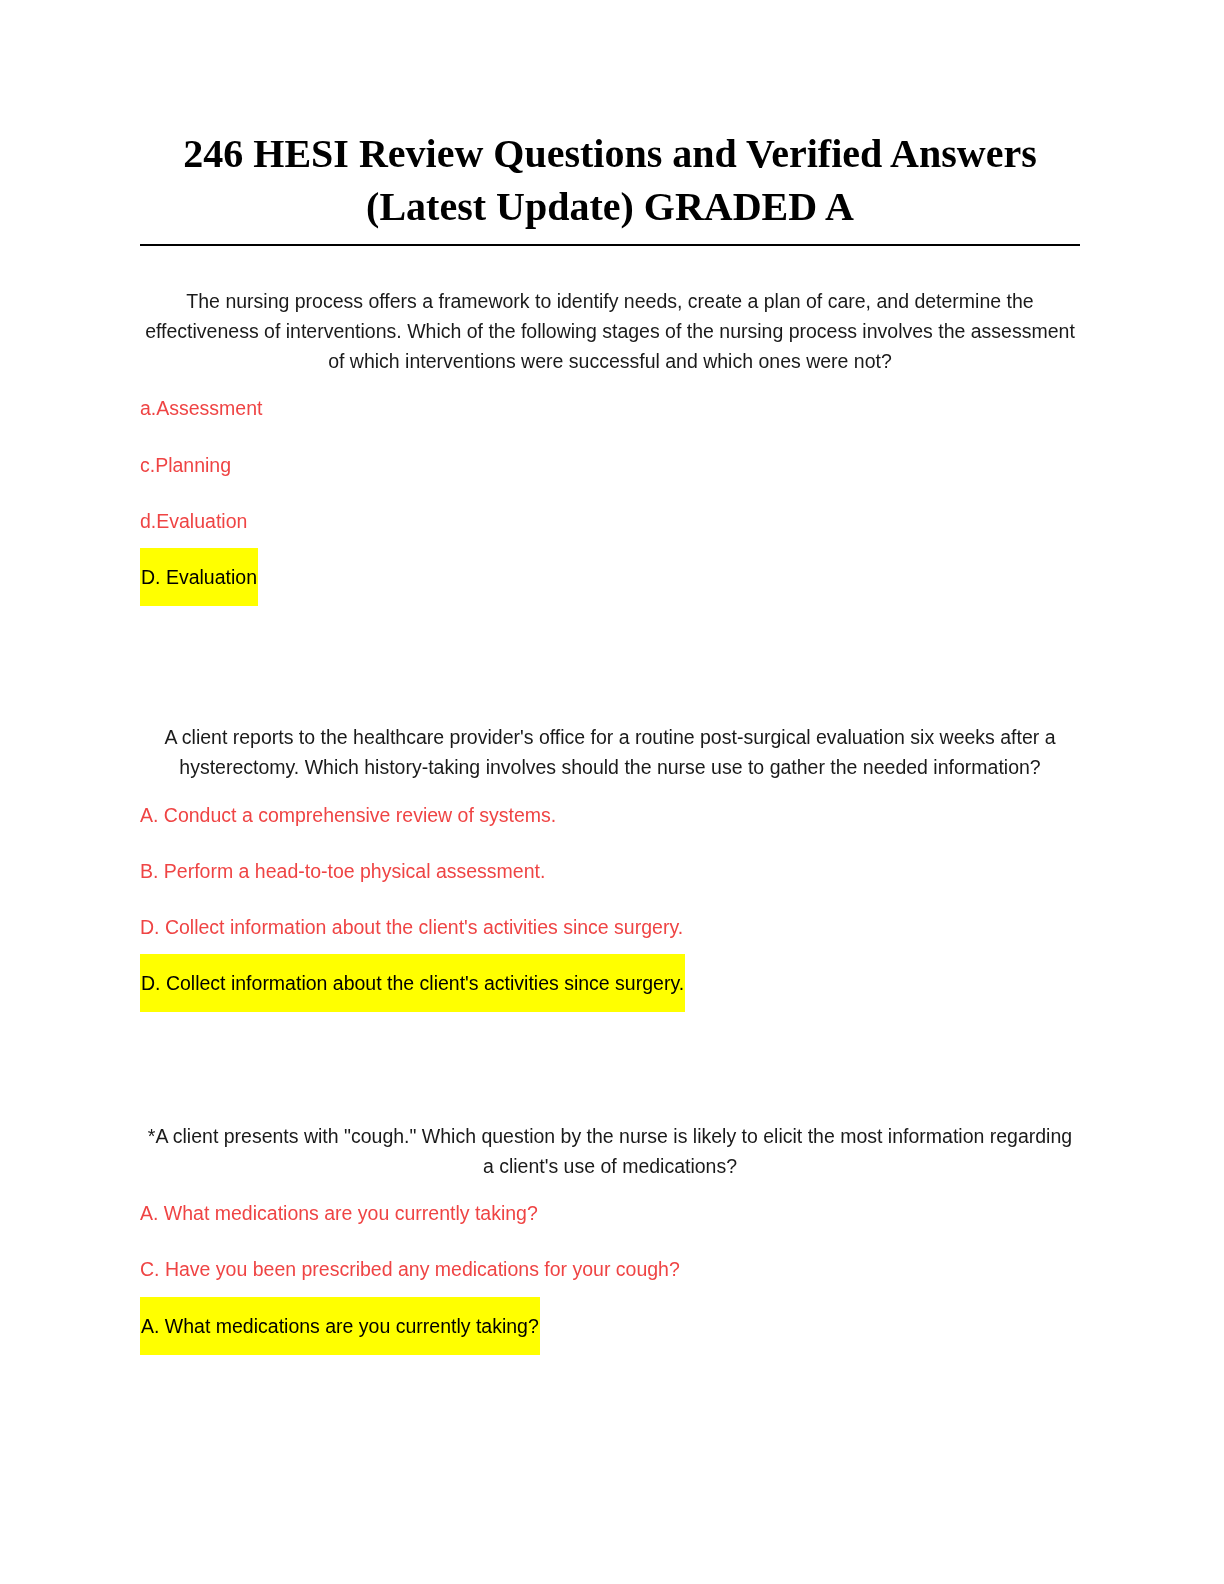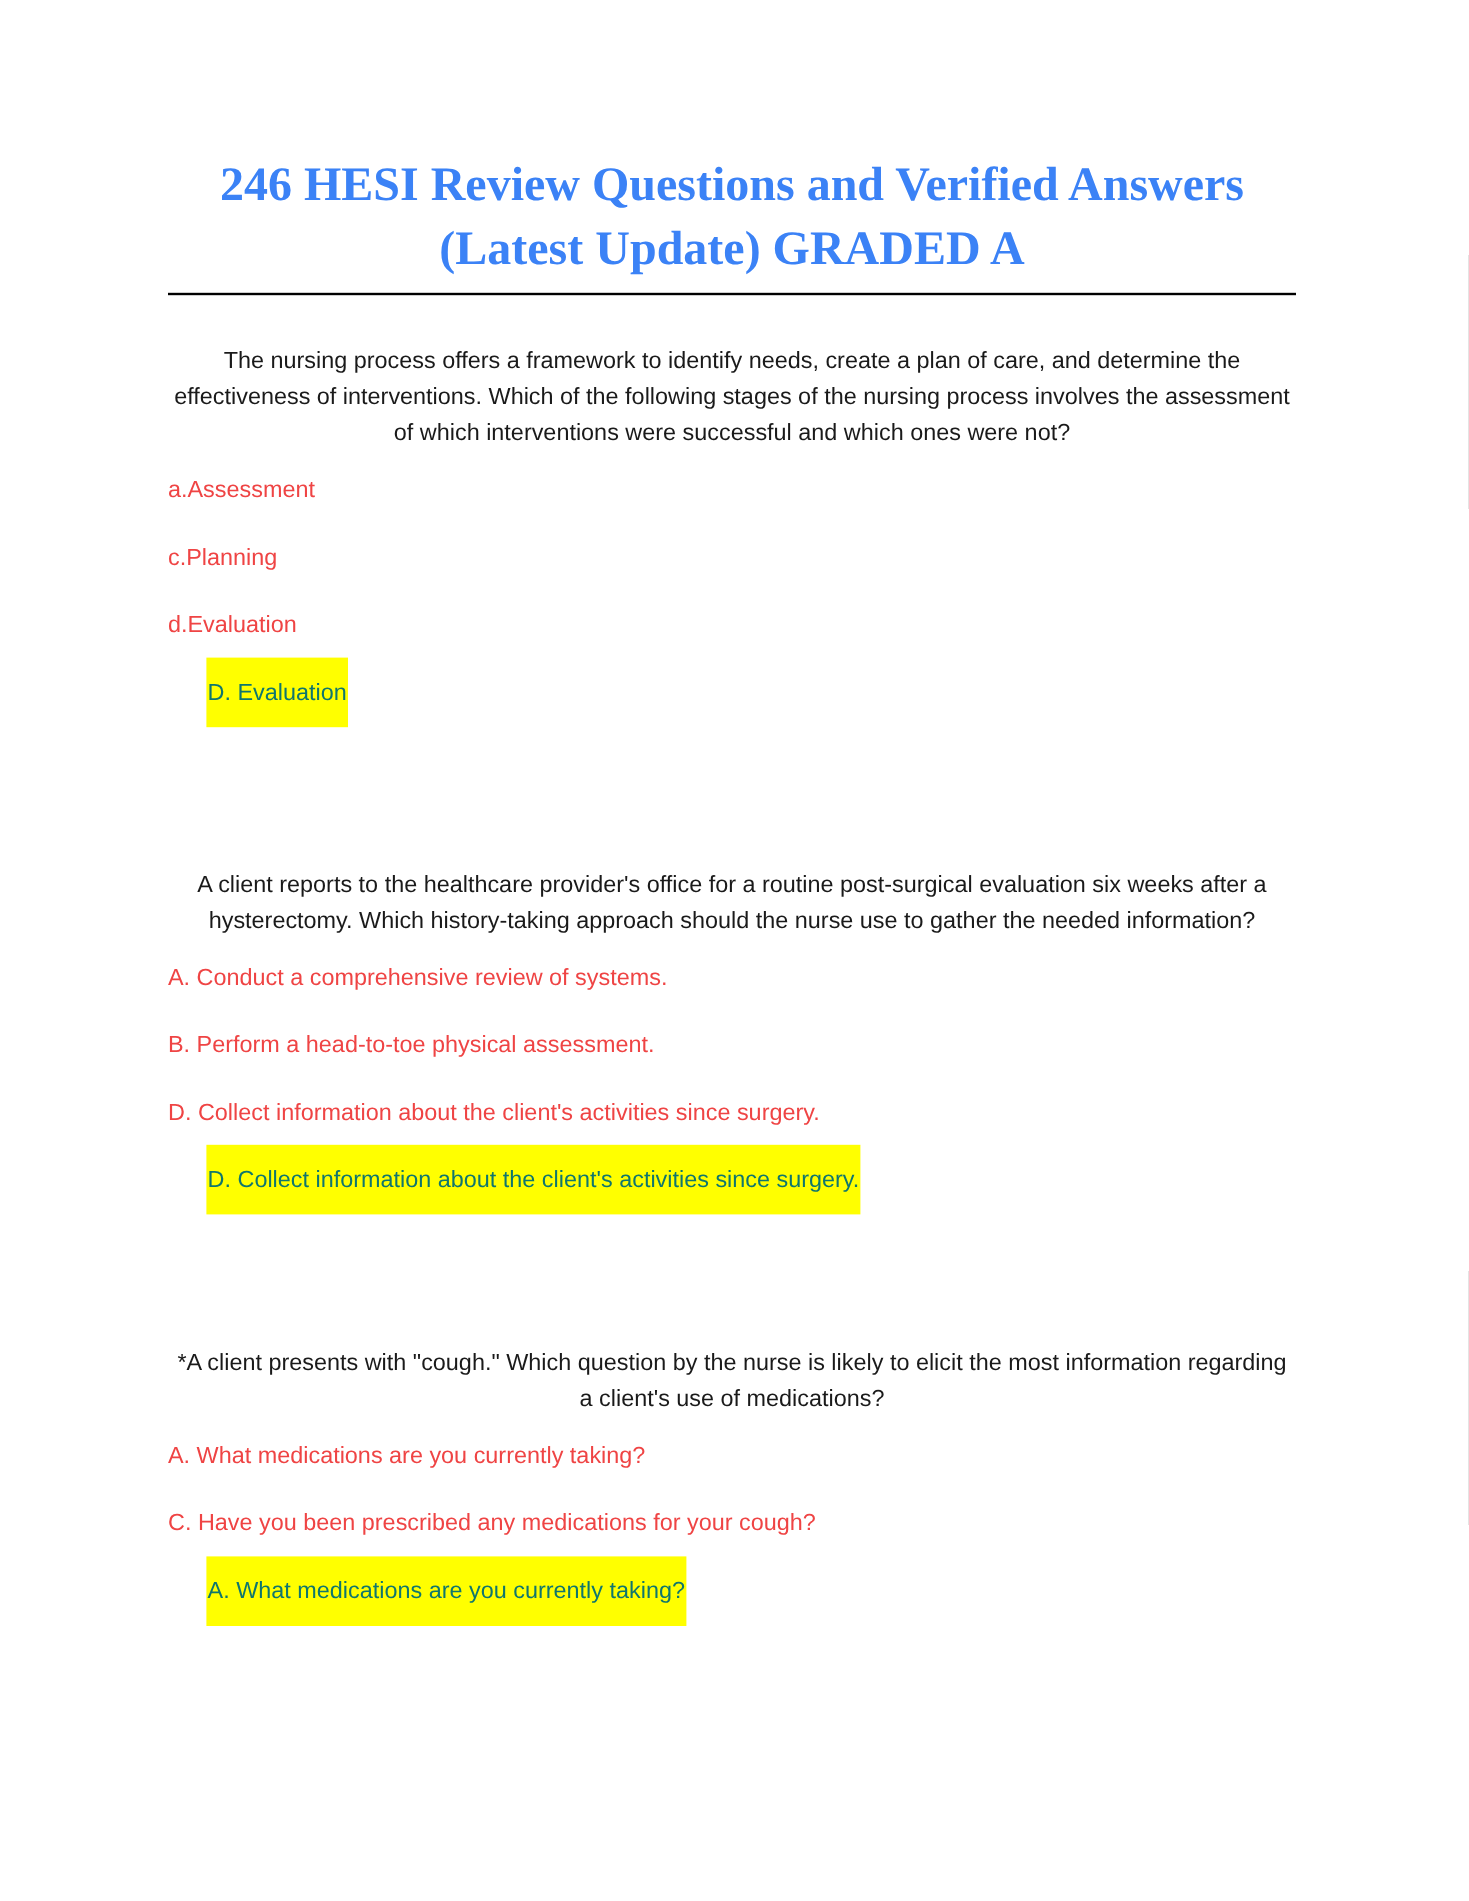--- a/index.html
+++ b/index.html
@@ -25,21 +25,21 @@
     left: 140px;
     top: 128px;
     width: 940px;
   }
   .doc-title {
     font-family: "Liberation Serif", serif;
     font-weight: bold;
     font-size: 40px;
     line-height: 1.32;
     text-align: center;
-    color: #3b82f6;
+    color: #000000;
     margin: 0;
     padding: 0 10px 10px 10px;
     border-bottom: 2px solid #000;
   }
   .q-block {
     margin-top: 44px;
   }
   .q-block.first {
     margin-top: 40px;
   }
@@ -59,25 +59,24 @@
   .choice:last-of-type {
     margin-bottom: 22px;
   }
   .answer-wrap {
     margin: 0;
   }
   .answer {
     display: inline;
     font-size: 19.5px;
     line-height: 1.5;
-    color: #0f766e;
+    color: #000000;
     background: #ffff00;
     padding: 18px 1px;
     box-decoration-break: clone;
-    margin-left: 32px;
     -webkit-box-decoration-break: clone;
   }
   .gap-lg {
     height: 86px;
   }
   .gap-md {
     height: 78px;
   }
 </style>
 </head>
@@ -94,21 +93,21 @@
       <p class="choice">c.Planning</p>
       <p class="choice">d.Evaluation</p>
       <p class="answer-wrap">
         <span class="answer">D. Evaluation</span>
       </p>
     </div>
 
     <div class="gap-lg"></div>
 
     <div class="q-block">
-      <p class="stem">A client reports to the healthcare provider's office for a routine post-surgical evaluation six weeks after a hysterectomy. Which history-taking approach should the nurse use to gather the needed information?</p>
+      <p class="stem">A client reports to the healthcare provider's office for a routine post-surgical evaluation six weeks after a hysterectomy. Which history-taking involves should the nurse use to gather the needed information?</p>
       <p class="choice">A. Conduct a comprehensive review of systems.</p>
       <p class="choice">B. Perform a head-to-toe physical assessment.</p>
       <p class="choice">D. Collect information about the client's activities since surgery.</p>
       <p class="answer-wrap">
         <span class="answer">D. Collect information about the client's activities since surgery.</span>
       </p>
     </div>
 
     <div class="gap-md"></div>
 

